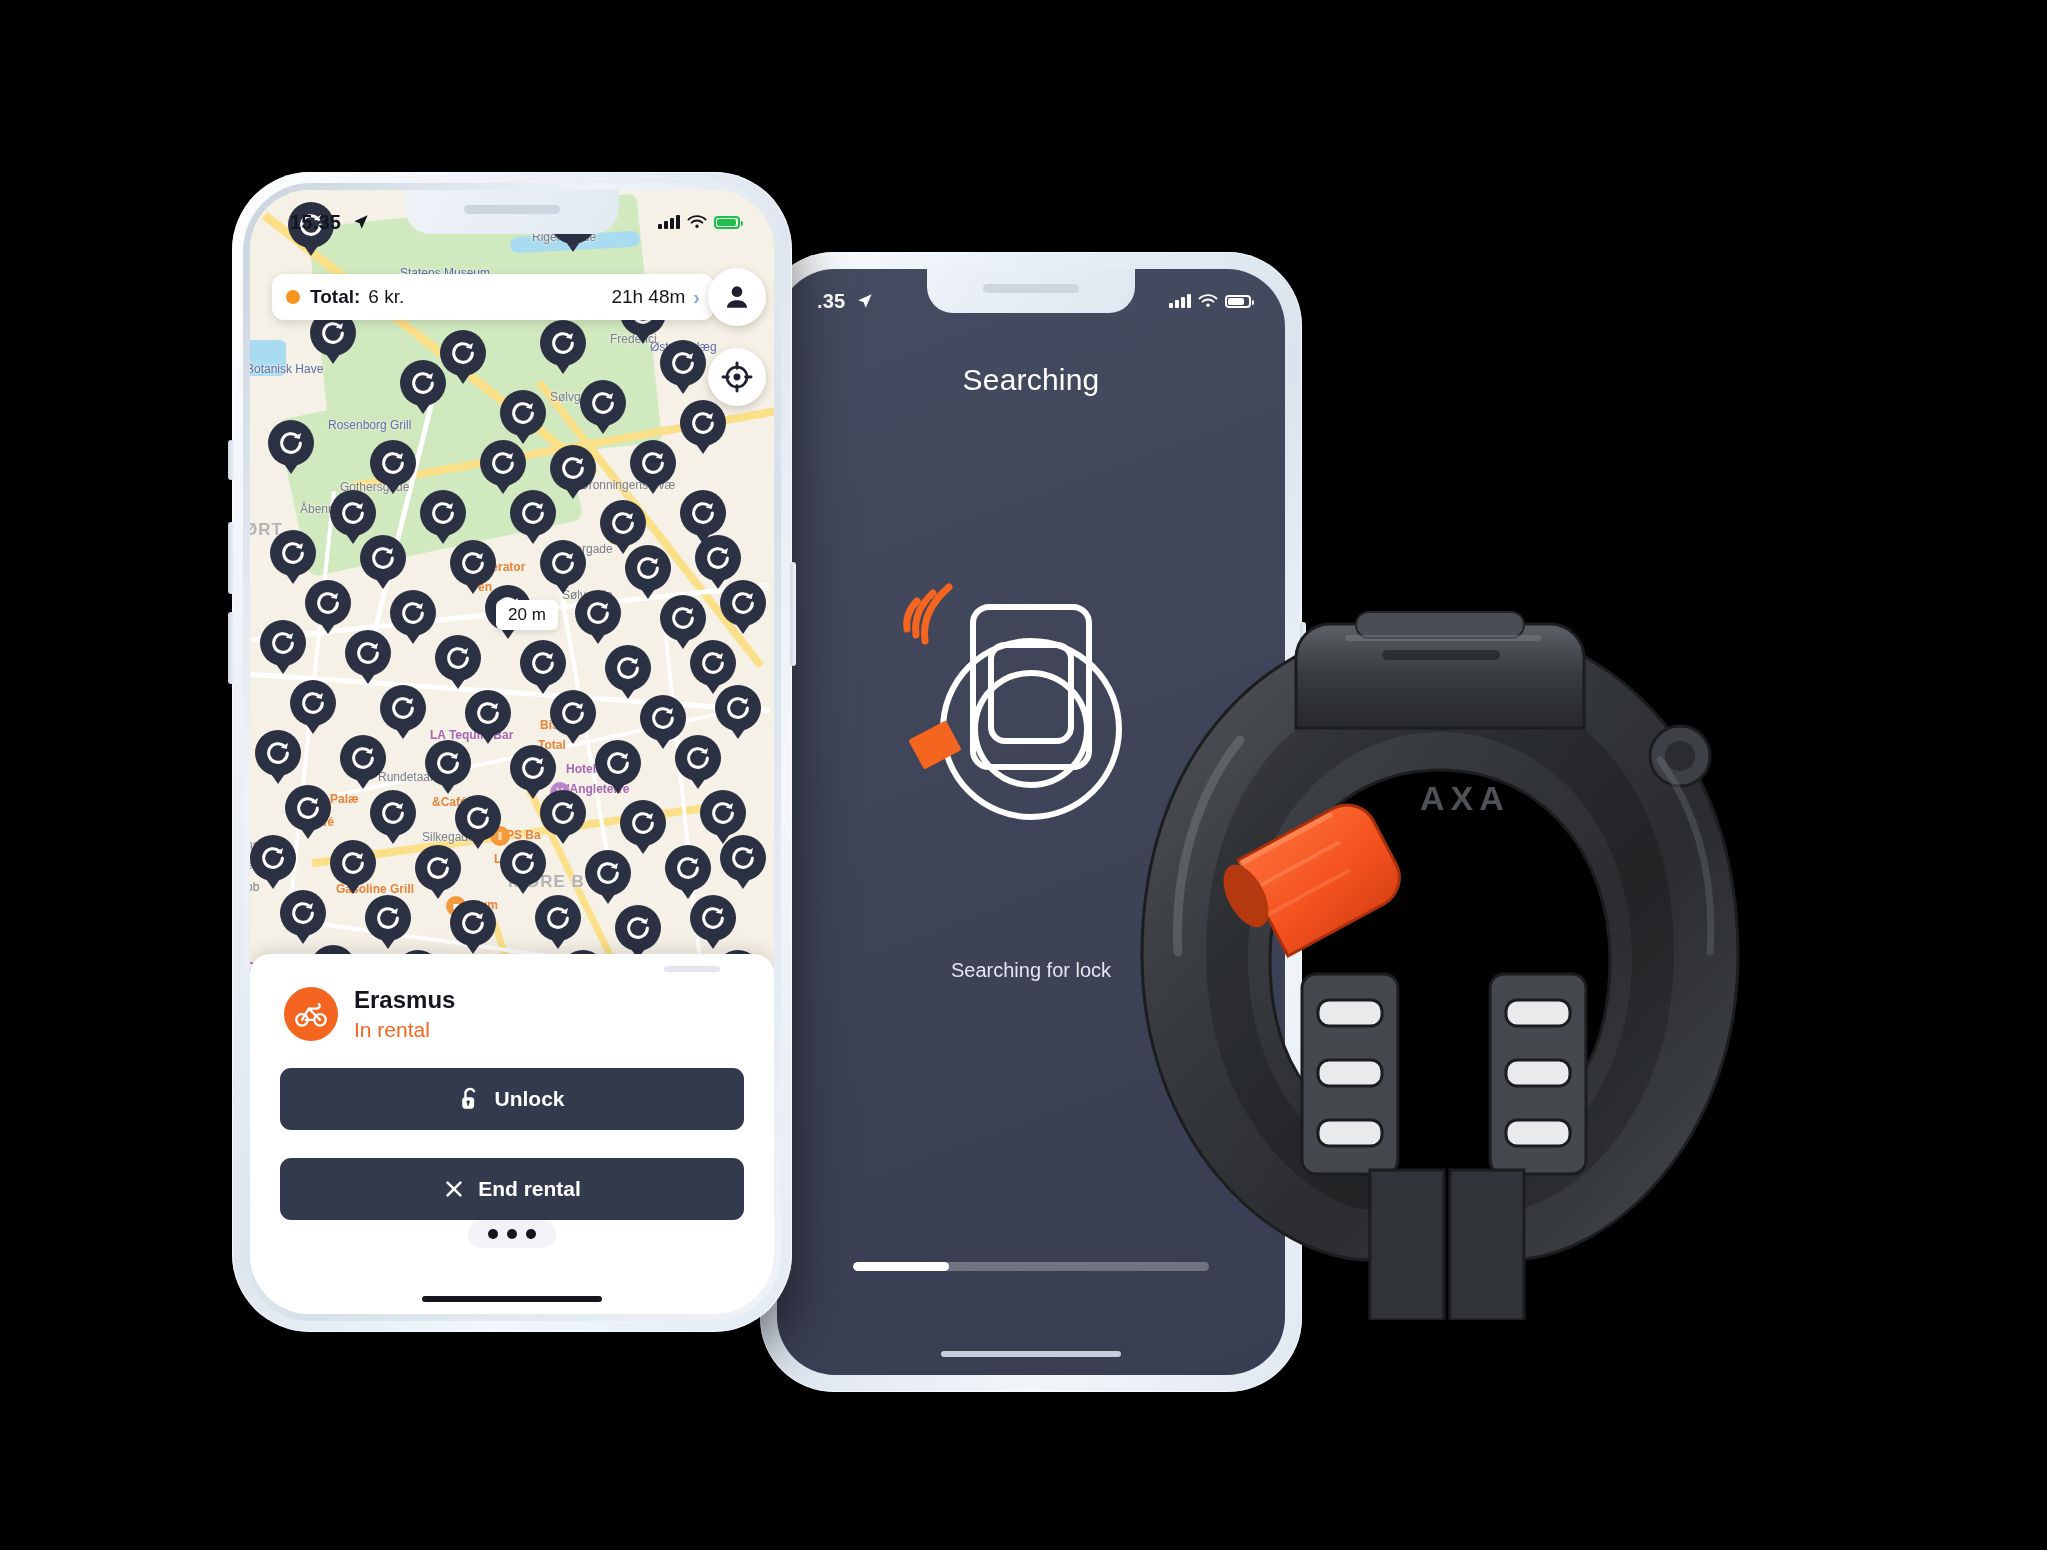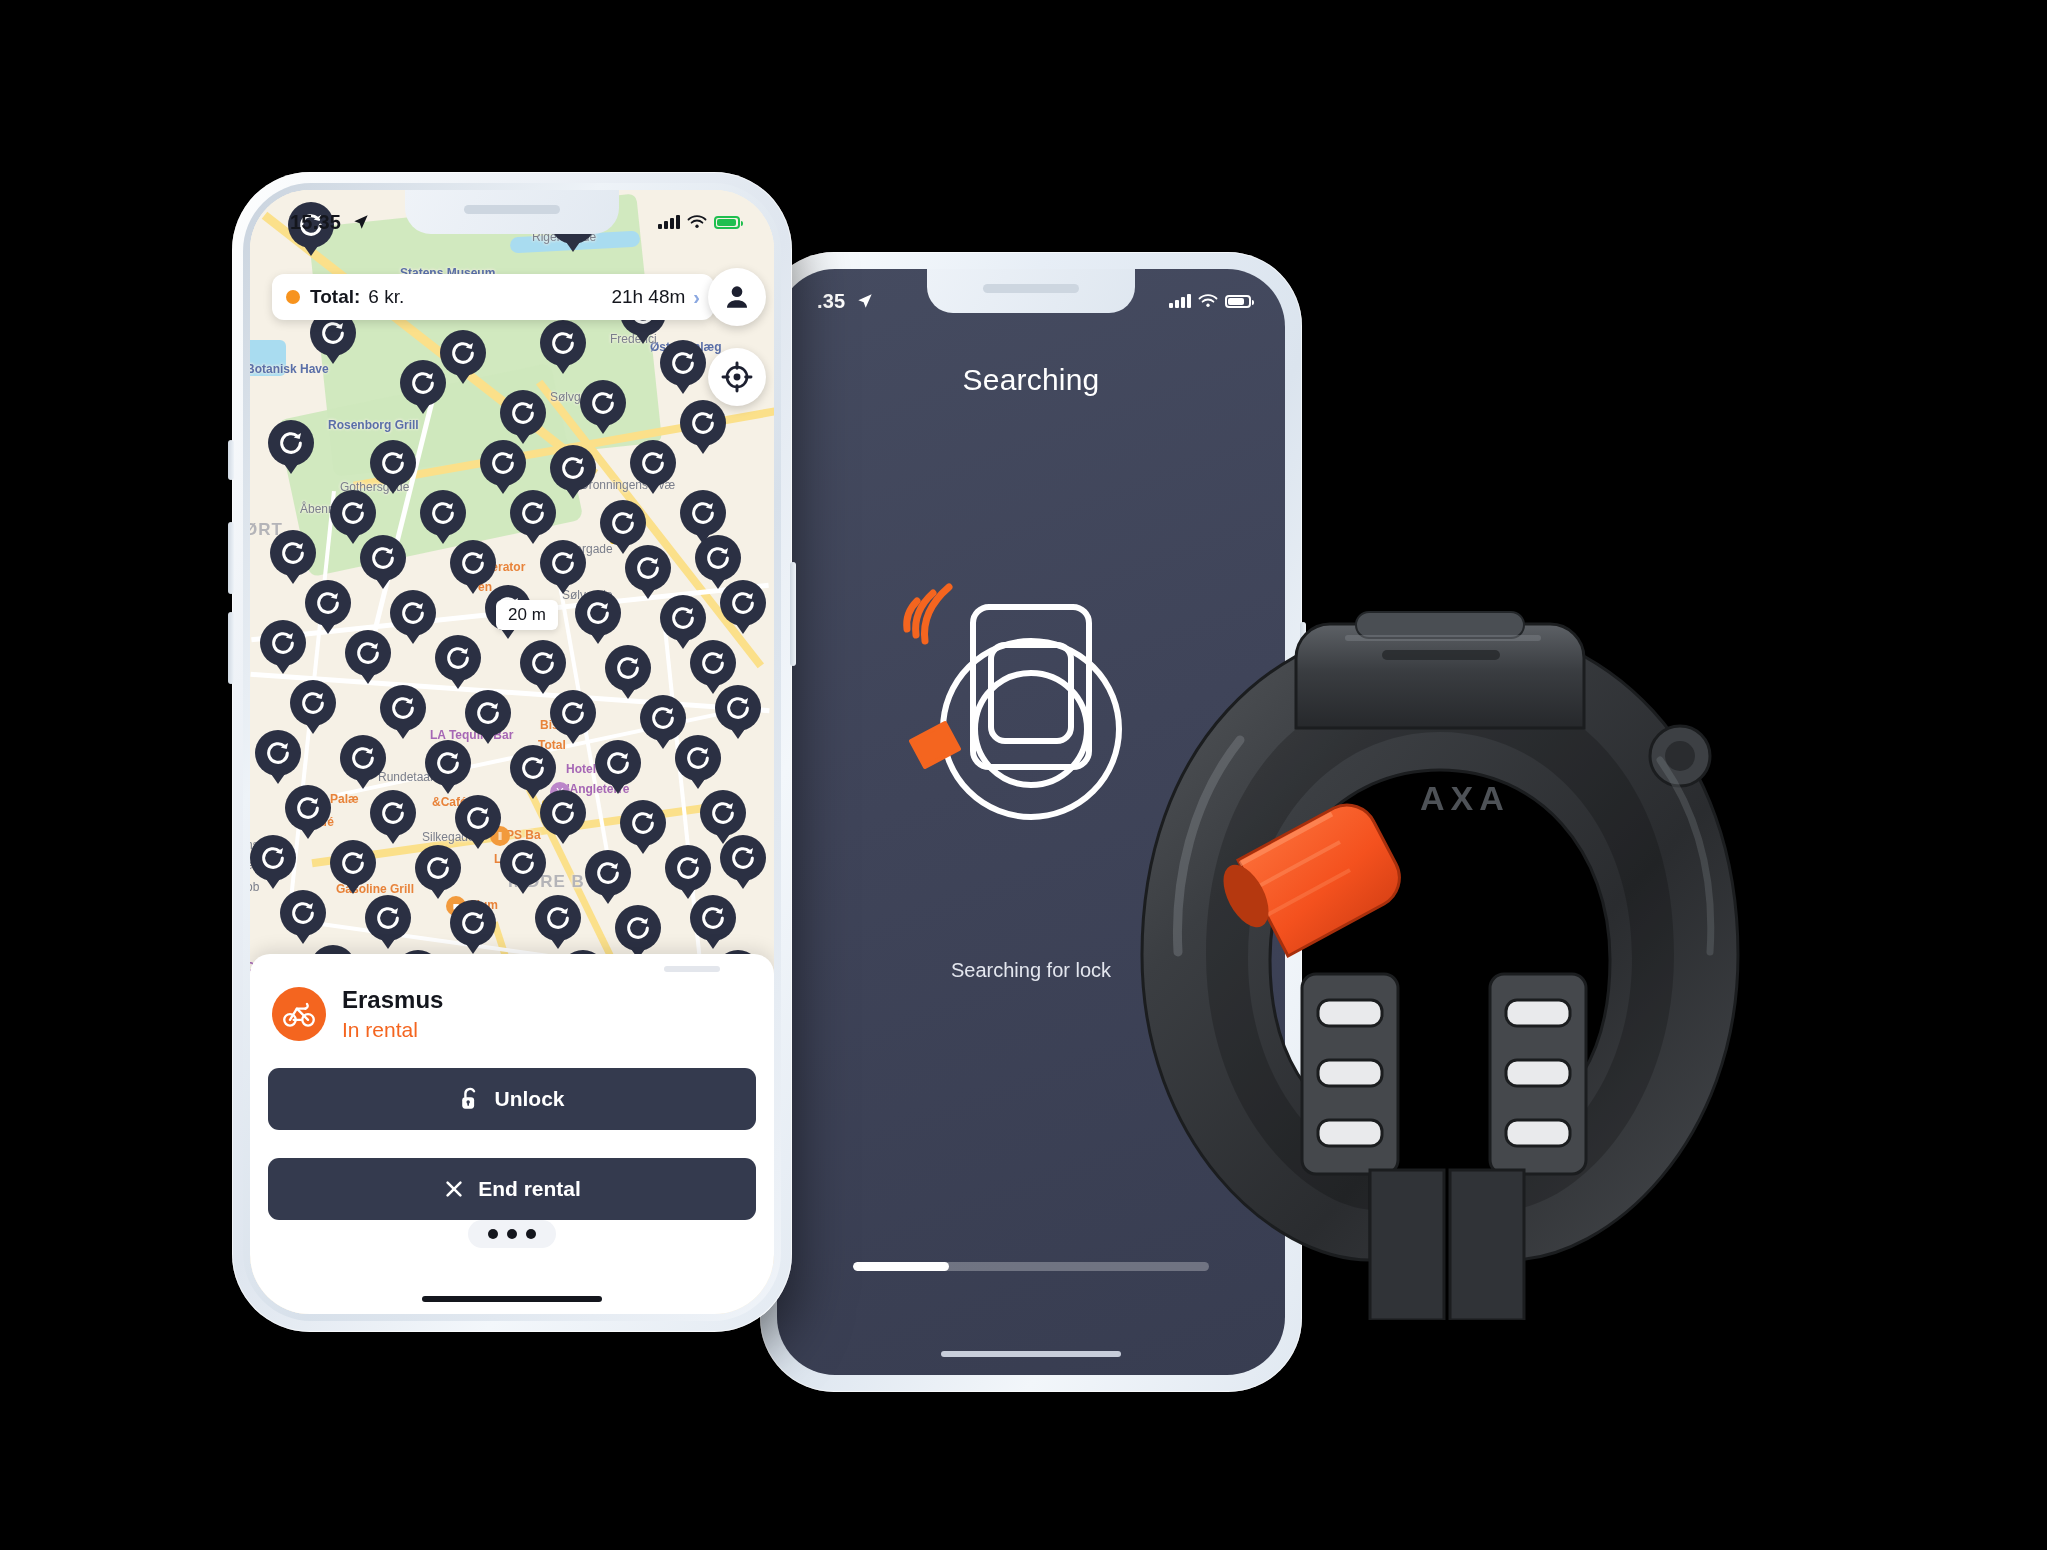--- a/index.html
+++ b/index.html
@@ -108,21 +108,21 @@
   .water1 { left:260px; top:44px; width:130px; height:16px; border-radius:8px; transform:rotate(-3deg);}
   .water2 { left:-20px; top:150px; width:56px; height:36px; border-radius:6px;}
   .water3 { left:330px; top:940px; width:230px; height:130px; transform:rotate(-28deg); border-radius:20px;}
   .water4 { left:-10px; top:1010px; width:120px; height:60px; transform:rotate(8deg);}
   .rd { position:absolute; background:#ffffff; }
   .rd-y { position:absolute; background:#fbe08a; }
   .map-label {
     position:absolute; font-size:12px; color:#7b7f8c; white-space:nowrap;
     text-shadow: 0 0 3px #f6f1e6, 0 0 3px #f6f1e6;
   }
-  .map-label.blue { color:#5a6fa8; font-weight:700; }
+  .map-label.blue { color:#5a6fa8; font-weight:400; }
   .map-label.orange { color:#e8833a; font-weight:700; }
   .map-label.purple { color:#a667b5; font-weight:700; }
   .map-label.gray-big { color:#b4b4b8; font-weight:700; font-size:17px; letter-spacing:1px;}
   .poi { position:absolute; width:20px; height:20px; border-radius:50%;
          display:flex; align-items:center; justify-content:center; color:#fff; font-size:11px;}
   .poi.food { background:#f29a3c; }
   .poi.shop { background:#f29a3c; }
   .poi.bar  { background:#bb86c9; }
   .yellowtag { position:absolute; background:#f9c319; color:#4a3b05; font-size:11px;
                font-weight:700; padding:2px 5px; border-radius:3px; }
@@ -166,21 +166,21 @@
   .scalebar {
     position:absolute; left:246px; top:410px; background:#fff; border-radius:6px;
     padding:5px 12px; font-size:17px; color:#14161d; z-index:9;
     box-shadow:0 2px 6px rgba(0,0,0,.13);
   }
 
   
   .sheet {
     position:absolute; left:0; right:0; bottom:0; height:360px;
     background:#fff; border-top-left-radius:20px; border-top-right-radius:20px;
-    z-index:10; padding: 0 18px;
+    z-index:10; padding: 0 30px;
     box-shadow: 0 -4px 18px rgba(0,0,0,.12);
   }
   .grabber {
     position:absolute; right:54px; top:12px; width:56px; height:6px;
     border-radius:3px; background:#e3e6ec;
   }
   .sheet-head { display:flex; align-items:center; gap:16px; padding:32px 4px 0 4px;}
   .bike-circle { width:54px; height:54px; border-radius:50%; background:#f4651f;
                  display:flex; align-items:center; justify-content:center; flex:0 0 auto;}
   .bike-circle svg { width:34px; height:34px;}

